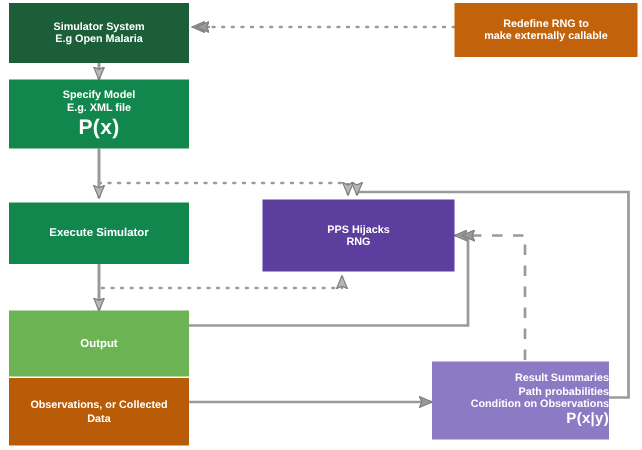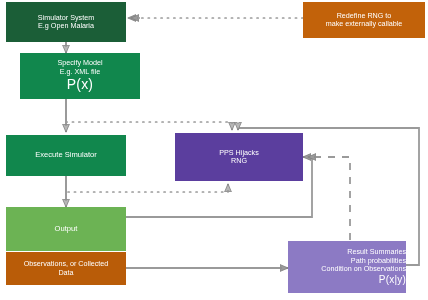--- a/index.html
+++ b/index.html
@@ -27,20 +27,21 @@
     position: absolute;
     box-sizing: border-box;
     display: flex;
     flex-direction: column;
     align-items: center;
     justify-content: center;
     text-align: center;
     color: #ffffff;
     line-height: 1.18;
     z-index: 3;
+    font-weight: bold;
   }
   .node .ln {
     display: block;
     white-space: nowrap;
   }
   .t-sm { font-size: 7.2px; }
   .t-md { font-size: 7.6px; }
   .t-big { font-size: 14px; letter-spacing: 0.2px; }
   .t-big2 { font-size: 10px; letter-spacing: 0.2px; }
 </style>
@@ -102,35 +103,35 @@
     <g>
       <path d="M405,265 L419,265 L419,128 L238,128 L238,130" fill="none" stroke="#9a9a9a" stroke-width="1.8" marker-end="url(#arr)"></path>
     </g>
   </svg>
 
   <div class="node" style="left:6px; top:2px; width:120px; height:40px; background:#1b5e37;">
     <span class="ln t-sm">Simulator System</span>
     <span class="ln t-sm">E.g Open Malaria</span>
   </div>
 
-  <div class="node" style="left:20px; top:53px; width:120px; height:46px; background:#11874d;">
+  <div class="node" style="left:6px; top:53px; width:120px; height:46px; background:#11874d;">
     <span class="ln t-sm">Specify Model</span>
     <span class="ln t-sm">E.g. XML file</span>
     <span class="ln t-big">P(x)</span>
   </div>
 
   <div class="node" style="left:6px; top:135px; width:120px; height:41px; background:#11874d;">
     <span class="ln t-md">Execute Simulator</span>
   </div>
 
   <div class="node" style="left:6px; top:207px; width:120px; height:44px; background:#6cb354;">
     <span class="ln t-md">Output</span>
   </div>
 
-  <div class="node" style="left:6px; top:252px; width:120px; height:33px; background:#b95c08;">
+  <div class="node" style="left:6px; top:252px; width:120px; height:45px; background:#b95c08;">
     <span class="ln t-sm">Observations, or Collected</span>
     <span class="ln t-sm">Data</span>
   </div>
 
   <div class="node" style="left:303px; top:2px; width:122px; height:36px; background:#c2620a;">
     <span class="ln t-sm">Redefine RNG to</span>
     <span class="ln t-sm">make externally callable</span>
   </div>
 
   <div class="node" style="left:175px; top:133px; width:128px; height:48px; background:#5b3e9e;">

